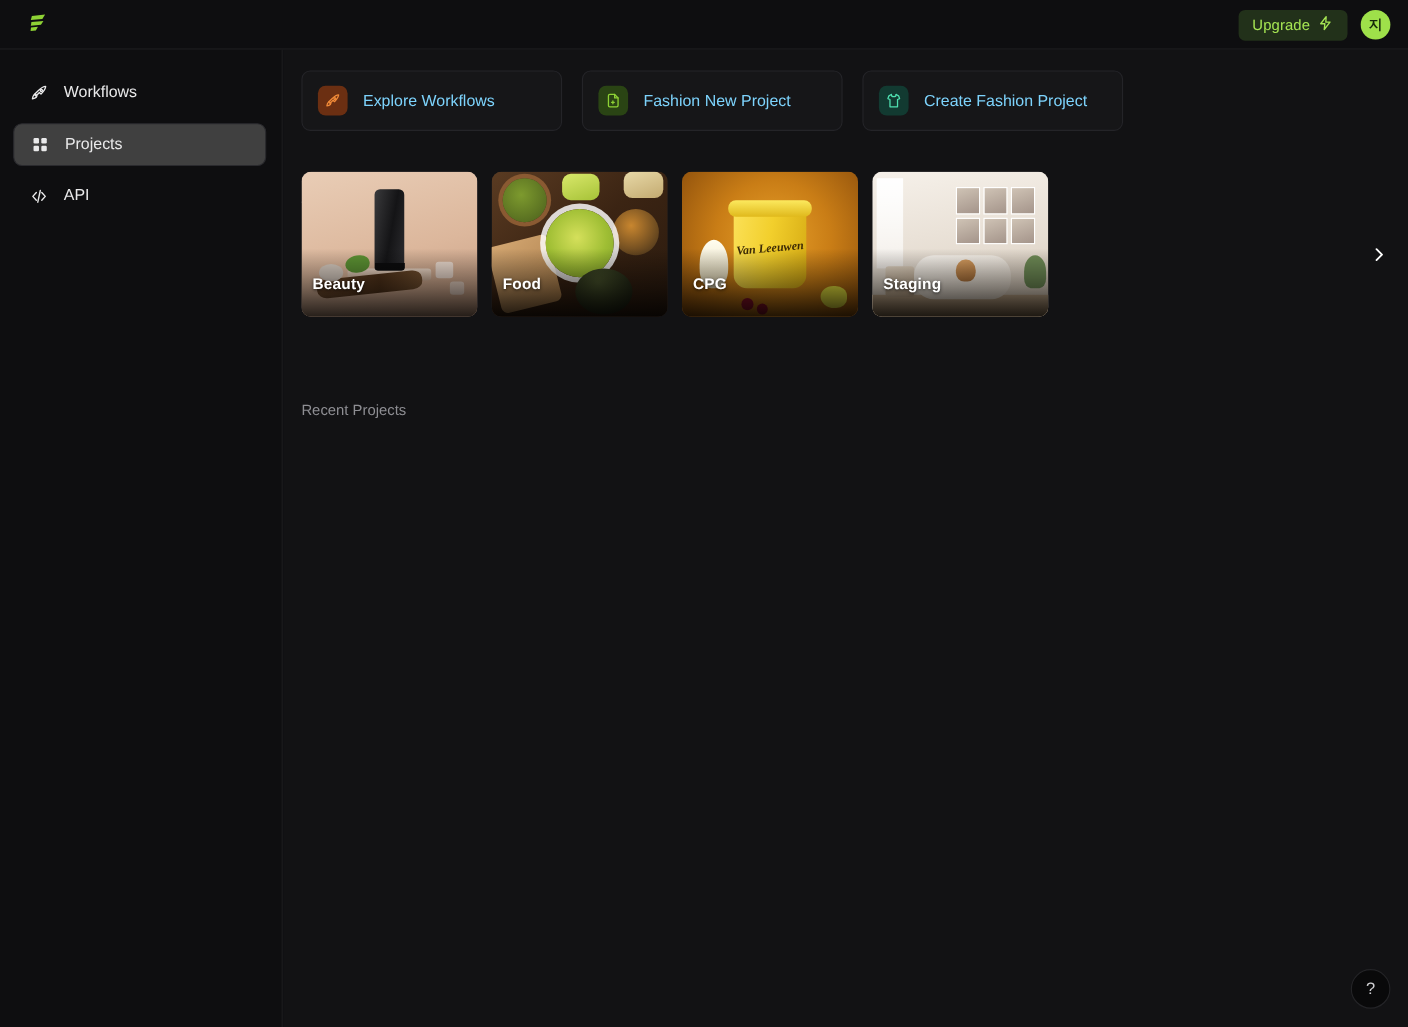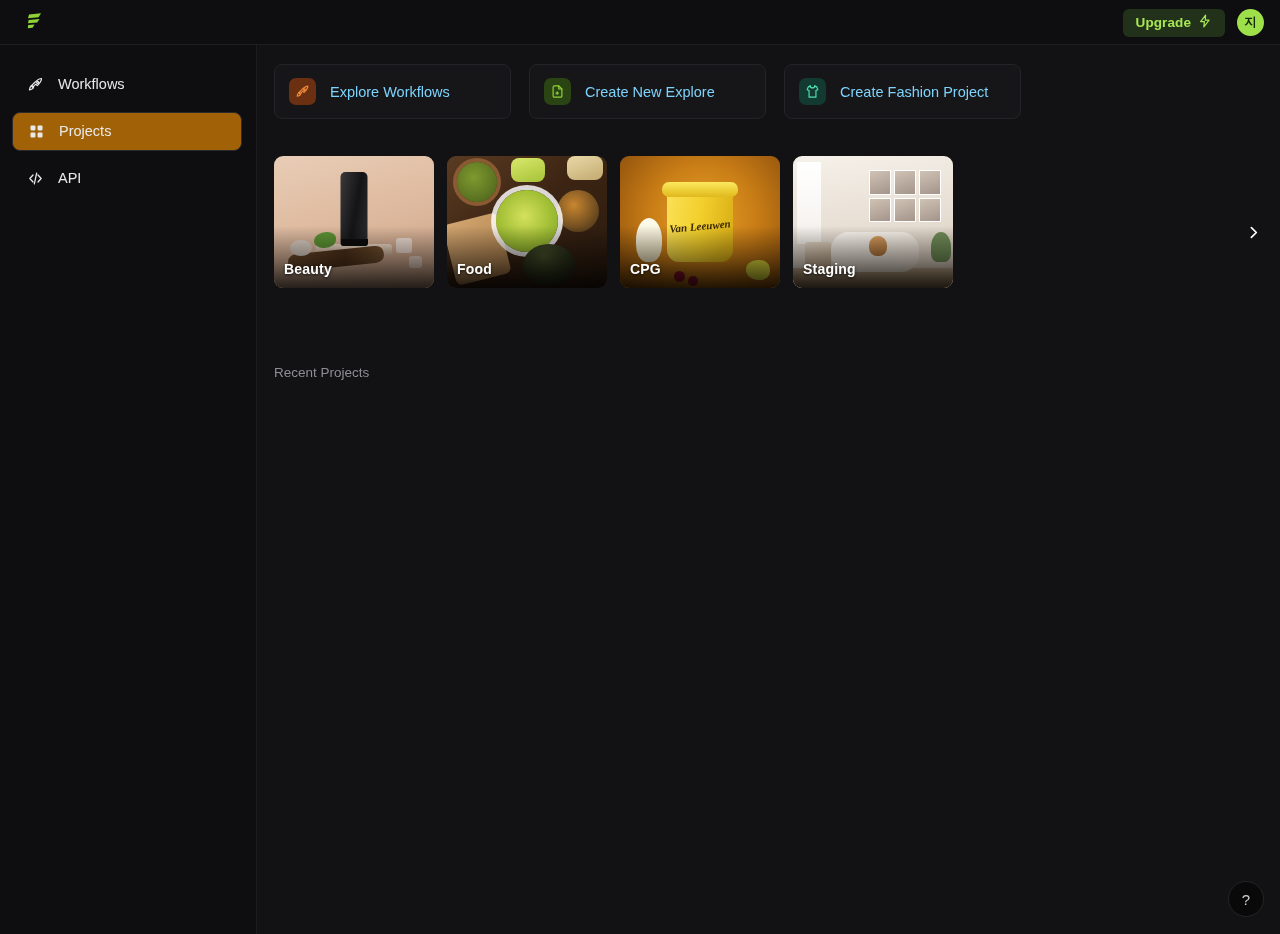--- a/index.html
+++ b/index.html
@@ -49,21 +49,21 @@
     padding: 0 13px;
     border-radius: 6px;
     background: #22311a;
     border: none;
     cursor: pointer;
     font-family: "Liberation Sans", sans-serif;
   }
   .upgrade-label {
     color: #a6e653;
     font-size: 13.5px;
-    font-weight: 700;
+    font-weight: 400;
     letter-spacing: .1px;
   }
   .bolt-icon { display: block; }
 
   .avatar {
     width: 27px; height: 27px;
     border-radius: 50%;
     background: #9ee04a;
     display: flex;
     align-items: center;
@@ -90,21 +90,21 @@
     gap: 14px;
     height: 39px;
     margin: 0 14px 8px 12px;
     padding: 0 14px;
     border-radius: 8px;
     cursor: pointer;
     color: #e9e9ea;
     font-size: 14.5px;
   }
   .nav-item.active {
-    background: #a16207;
+    background: #404040;
     border: 1px solid #2a2a2e;
   }
   .nav-icon {
     width: 18px; height: 18px;
     display: flex; align-items: center; justify-content: center;
     flex: 0 0 18px;
   }
   .nav-label { line-height: 1; }
 
   
@@ -177,21 +177,21 @@
     cursor: pointer;
     background: #1b1b1e;
   }
   .wf-art { position: absolute; inset: 0; }
   .wf-shade {
     position: absolute; left: 0; right: 0; bottom: 0; height: 62px;
     background: linear-gradient(to top, rgba(0,0,0,.82) 0%, rgba(0,0,0,.45) 42%, rgba(0,0,0,0) 100%);
   }
   .wf-label {
     position: absolute;
-    left: 10px; bottom: 11px;
+    left: 10px; bottom: 22px;
     color: #fff;
     font-size: 14px;
     font-weight: 700;
     letter-spacing: .2px;
     text-shadow: 0 1px 3px rgba(0,0,0,.75);
   }
 
   .carousel-next {
     position: absolute;
     top: 176px; right: 14px;
@@ -535,21 +535,21 @@
     </div>
 
     <div class="action-card">
       <span class="action-icon-box ic-newproj">
         <svg width="15" height="15" viewBox="0 0 24 24" fill="none" stroke="#8ed235" stroke-width="1.9" stroke-linecap="round" stroke-linejoin="round">
           <path d="M14 3H7a2 2 0 0 0-2 2v14a2 2 0 0 0 2 2h10a2 2 0 0 0 2-2V8z"></path>
           <path d="M14 3v5h5"></path>
           <path d="M9.5 14.5h4M11.5 12.5v4"></path>
         </svg>
       </span>
-      <span class="action-label">Create New Explore</span>
+      <span class="action-label">Fashion New Project</span>
     </div>
 
     <div class="action-card">
       <span class="action-icon-box ic-fashion">
         <svg width="15" height="15" viewBox="0 0 24 24" fill="none" stroke="#4fe0b0" stroke-width="1.85" stroke-linecap="round" stroke-linejoin="round">
           <path d="M8.5 3 5 5 3.5 9l3 1.3V21h11V10.3l3-1.3L19 5l-3.5-2"></path>
           <path d="M8.5 3c0 2 1.6 3.2 3.5 3.2S15.5 5 15.5 3"></path>
         </svg>
       </span>
       <span class="action-label">Create Fashion Project</span>

